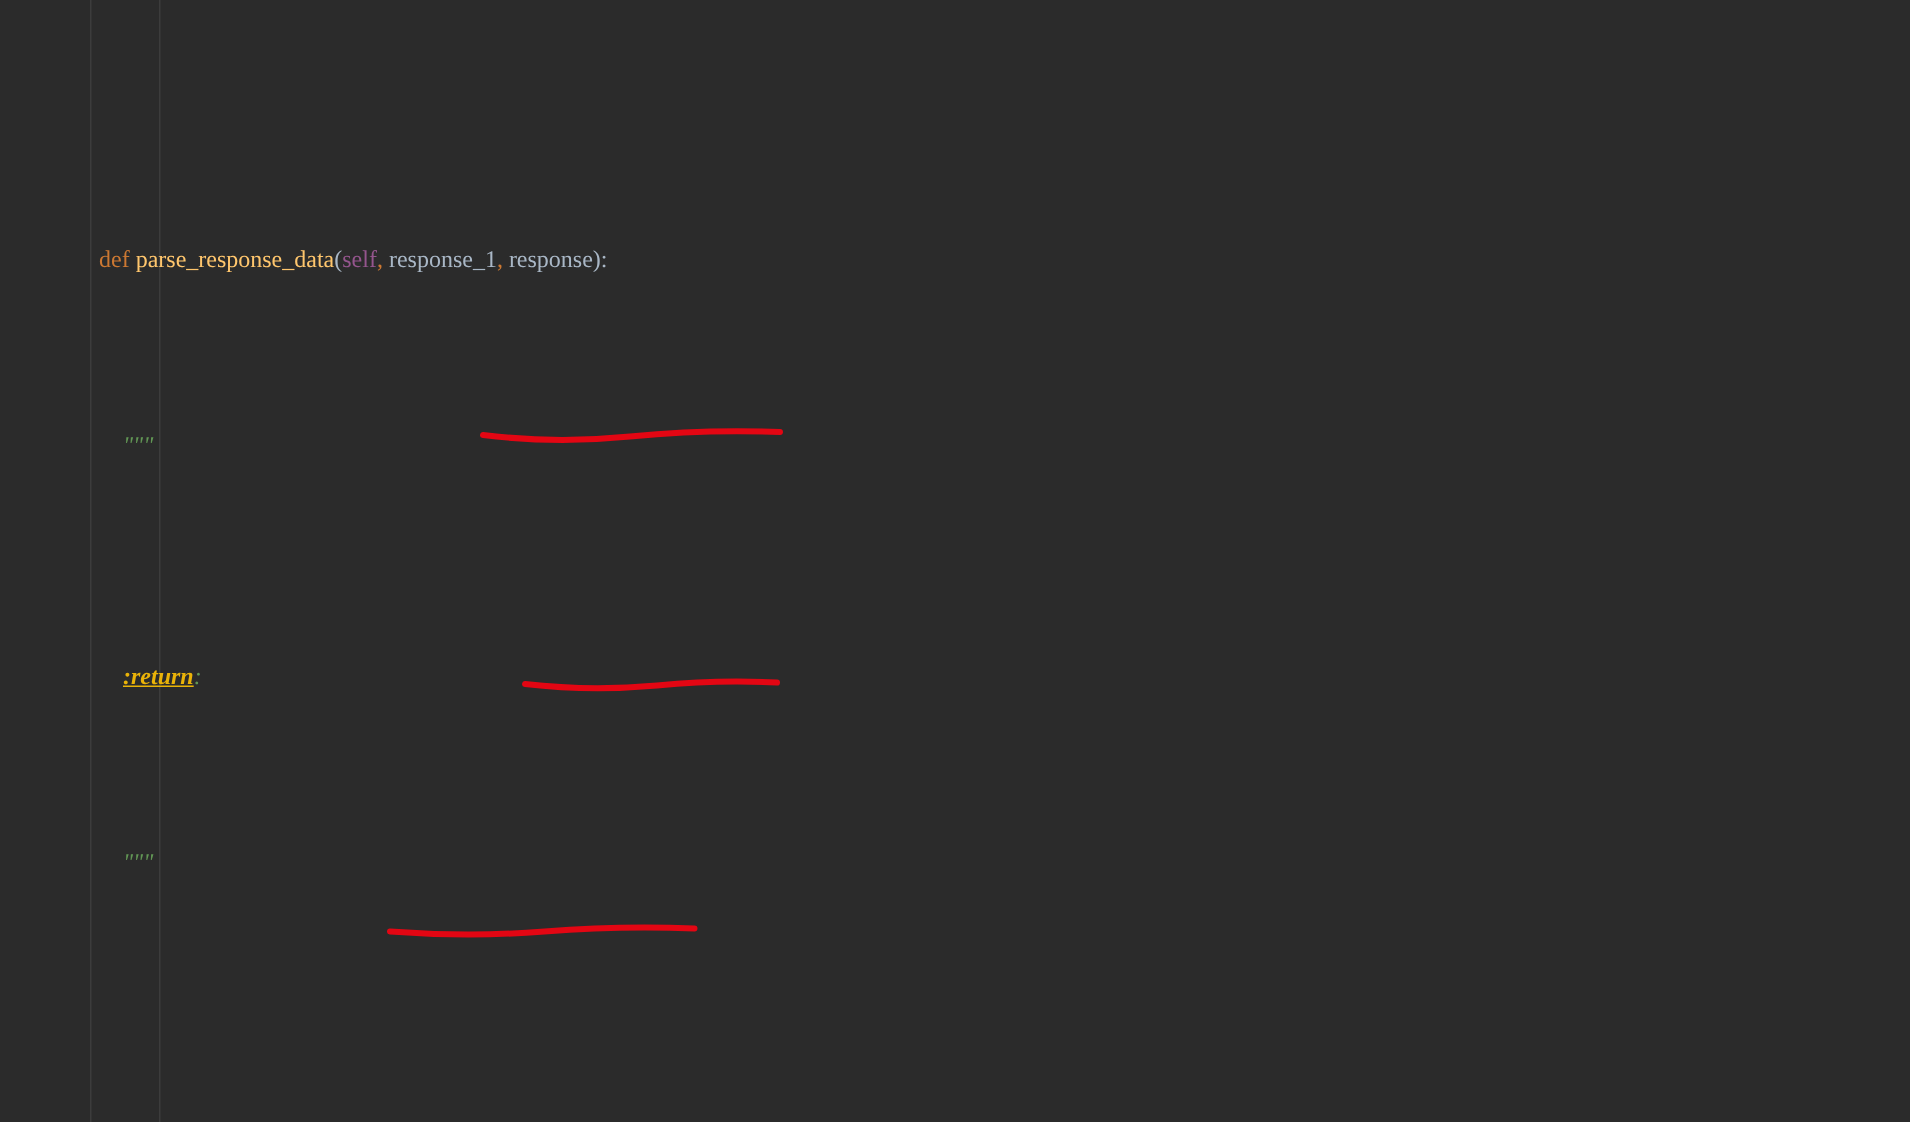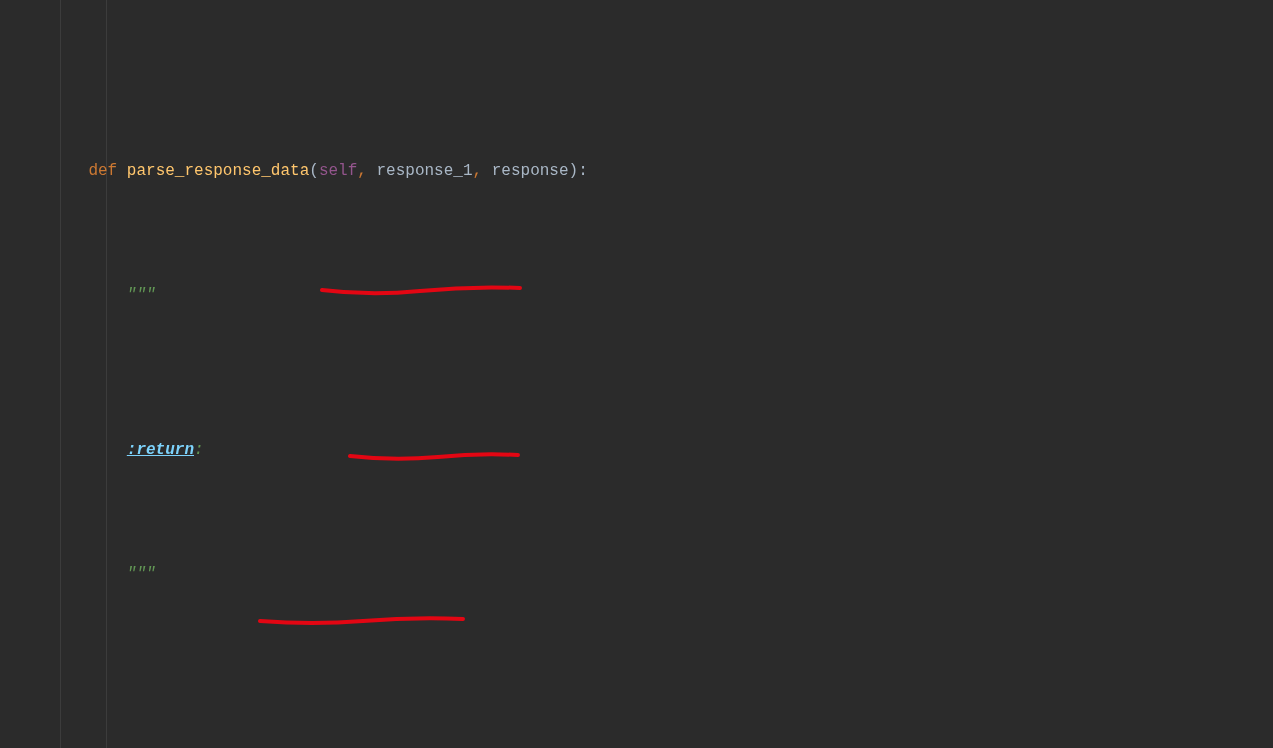--- a/index.html
+++ b/index.html
@@ -17,40 +17,41 @@
   }
   .editor {
     position: relative;
     padding: 4px 0 0 0;
     white-space: pre;
   }
   .line {
     position: relative;
     height: 33px;
     display: flex;
-    align-items: flex-start;
+    align-items: flex-end;
+    font-family: Liberation Serif, serif;
   }
   .indent-guide {
     position: absolute;
     top: 0;
     bottom: 0;
     width: 1px;
     background: #3c3c3c;
   }
   .ig1 { left: 60px; }
   .ig2 { left: 106px; }
   .code {
     padding-left: 50px;
   }
   .kw { color: #cc7832; }
   .fn { color: #ffc66d; font-weight: 500; }
   .self { color: #94558d; }
   .param { color: #a9b7c6; }
   .doc { color: #629755; font-style: italic; }
-  .doctag { color: #7dd3fc; font-style: italic; text-decoration: underline; font-weight: bold; }
+  .doctag { color: #eab308; font-style: italic; text-decoration: underline; font-weight: bold; }
   .punct { color: #a9b7c6; }
 
   .annotation {
     position: absolute;
     pointer-events: none;
   }
   .redline {
     stroke: #e30613;
     stroke-width: 4;
     fill: none;

